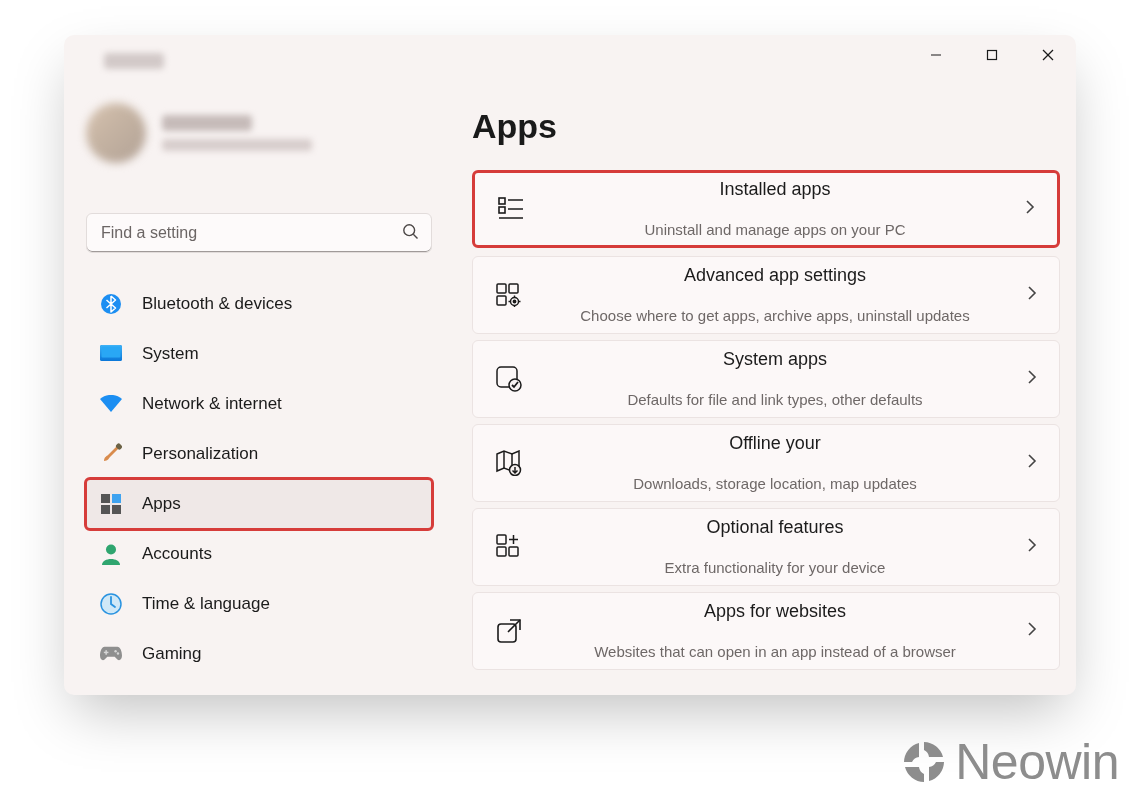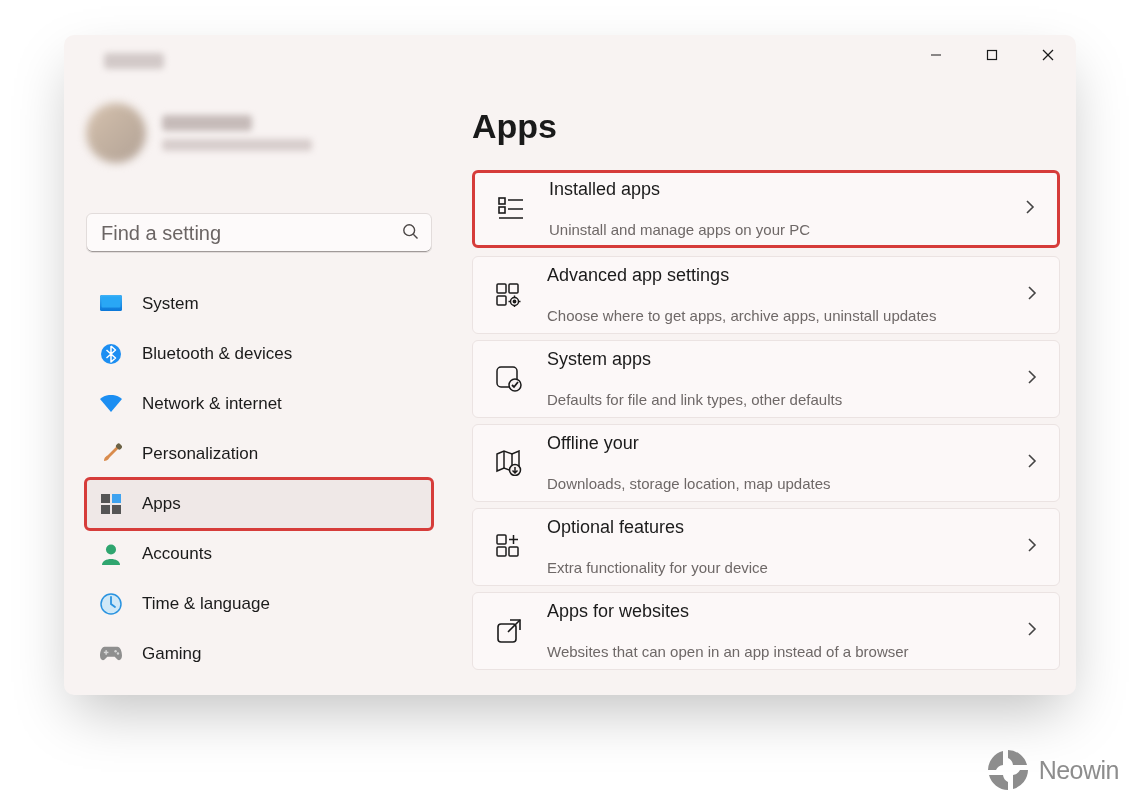--- a/index.html
+++ b/index.html
@@ -36,21 +36,21 @@
 
   
   .search-wrap { position:absolute; left:22px; top:178px; width:346px; }
   .search {
     width:100%; height:40px; border-radius:6px; background:#fdfafa;
     border:1px solid #e2dcdb; display:flex; align-items:center;
     padding:0 12px; justify-content:space-between;
     box-shadow: inset 0 -1px 0 #a09a99;
   }
   .search input {
-    border:none; outline:none; background:transparent; font-size:20px;
+    border:none; outline:none; background:transparent; font-size:16px;
     color:#6b6564; width: 280px;
   }
   .search input::placeholder { color:#6b6564; }
 
   
   .sidebar { position:absolute; left:22px; top:244px; width:346px; display:flex; flex-direction:column; gap:0; }
   .nav-item {
     height:50px; display:flex; align-items:center; gap:20px;
     padding:0 14px; border-radius:6px; font-size:17px; color:#1b1b1b;
     position: relative;
@@ -72,30 +72,30 @@
     background:#fcf8f8; border:1px solid #ebe3e2; border-radius:6px;
     min-height:78px; display:flex; align-items:center; padding:0 22px 0 22px;
     gap:24px; position:relative;
   }
   .card.highlighted {
     border:3.5px solid #d63c3a;
     border-radius:6px;
     margin-bottom:2px;
   }
   .card .icon-slot { width:28px; height:28px; display:flex; align-items:center; justify-content:center; flex-shrink:0; }
-  .card .text { flex:1; }
+  .card .text { flex:1;text-align:center; }
   .card .title { font-size:18px; color:#1b1b1b; line-height:1.3; }
   .card .subtitle { font-size:15px; color:#6e6867; line-height:1.35; margin-top:18px; }
   .card .chev { flex-shrink:0; }
 
   
   .watermark {
     position:absolute; right:20px; bottom:16px;
     display:flex; align-items:center; gap:10px; color:#8d8d8d;
-    font-size:25px; font-weight:400; letter-spacing:-0.5px;
+    font-size:50px; font-weight:400; letter-spacing:-0.5px;
   }
 </style>
 </head>
 <body>
 
 <div class="canvas">
   <div class="window">
 
     <div class="titlebar">
       <div class="blur-title"></div>
@@ -133,46 +133,46 @@
         <span>
           <svg width="17" height="17" viewBox="0 0 17 17">
               <circle cx="7.2" cy="7.2" r="5.4" fill="none" stroke="#4c4746" stroke-width="1.4"></circle>
               <line x1="11.3" y1="11.3" x2="15.5" y2="15.5" stroke="#4c4746" stroke-width="1.4"></line>
             </svg>
         </span>
       </div>
     </div>
 
     <div class="sidebar">
+
+      <div class="nav-item">
+        <span class="icon-slot">
+          <svg width="20" height="22" viewBox="0 0 20 22">
+              <circle cx="10" cy="11" r="10" fill="#1c8ef2"></circle>
+              <path d="M10 3 L14.5 7 L10 11 L14.5 15 L10 19 V3 M5.5 7 L14.5 15 M5.5 15 L14.5 7" fill="none" stroke="#fff" stroke-width="1.5" stroke-linejoin="round"></path>
+            </svg>
+        </span>
+        <span>Bluetooth &amp; devices</span>
+      </div>
 
       <div class="nav-item">
         <span class="icon-slot">
           <svg width="22" height="18" viewBox="0 0 22 18">
               <rect x="0" y="0" width="22" height="16" rx="2" fill="#0a76d8"></rect>
               <rect x="0" y="0" width="22" height="16" rx="2" fill="url(#g1)"></rect>
               <rect x="1.5" y="1.5" width="19" height="11" rx="1" fill="#29a7f5"></rect>
               <defs>
                 <linearGradient id="g1" x1="0" x2="0" y1="0" y2="1">
                   <stop offset="0" stop-color="#3fb3f7"></stop>
                   <stop offset="1" stop-color="#0a76d8"></stop>
                 </linearGradient>
               </defs>
             </svg>
         </span>
         <span>System</span>
-      </div>
-
-      <div class="nav-item">
-        <span class="icon-slot">
-          <svg width="20" height="22" viewBox="0 0 20 22">
-              <circle cx="10" cy="11" r="10" fill="#1c8ef2"></circle>
-              <path d="M10 3 L14.5 7 L10 11 L14.5 15 L10 19 V3 M5.5 7 L14.5 15 M5.5 15 L14.5 7" fill="none" stroke="#fff" stroke-width="1.5" stroke-linejoin="round"></path>
-            </svg>
-        </span>
-        <span>Bluetooth &amp; devices</span>
       </div>
 
       <div class="nav-item">
         <span class="icon-slot">
           <svg width="22" height="18" viewBox="0 0 22 18">
               <path d="M11 17 L22 4 C16 -1.5 6 -1.5 0 4 Z" fill="#1c8ef2"></path>
             </svg>
         </span>
         <span>Network &amp; internet</span>
       </div>

